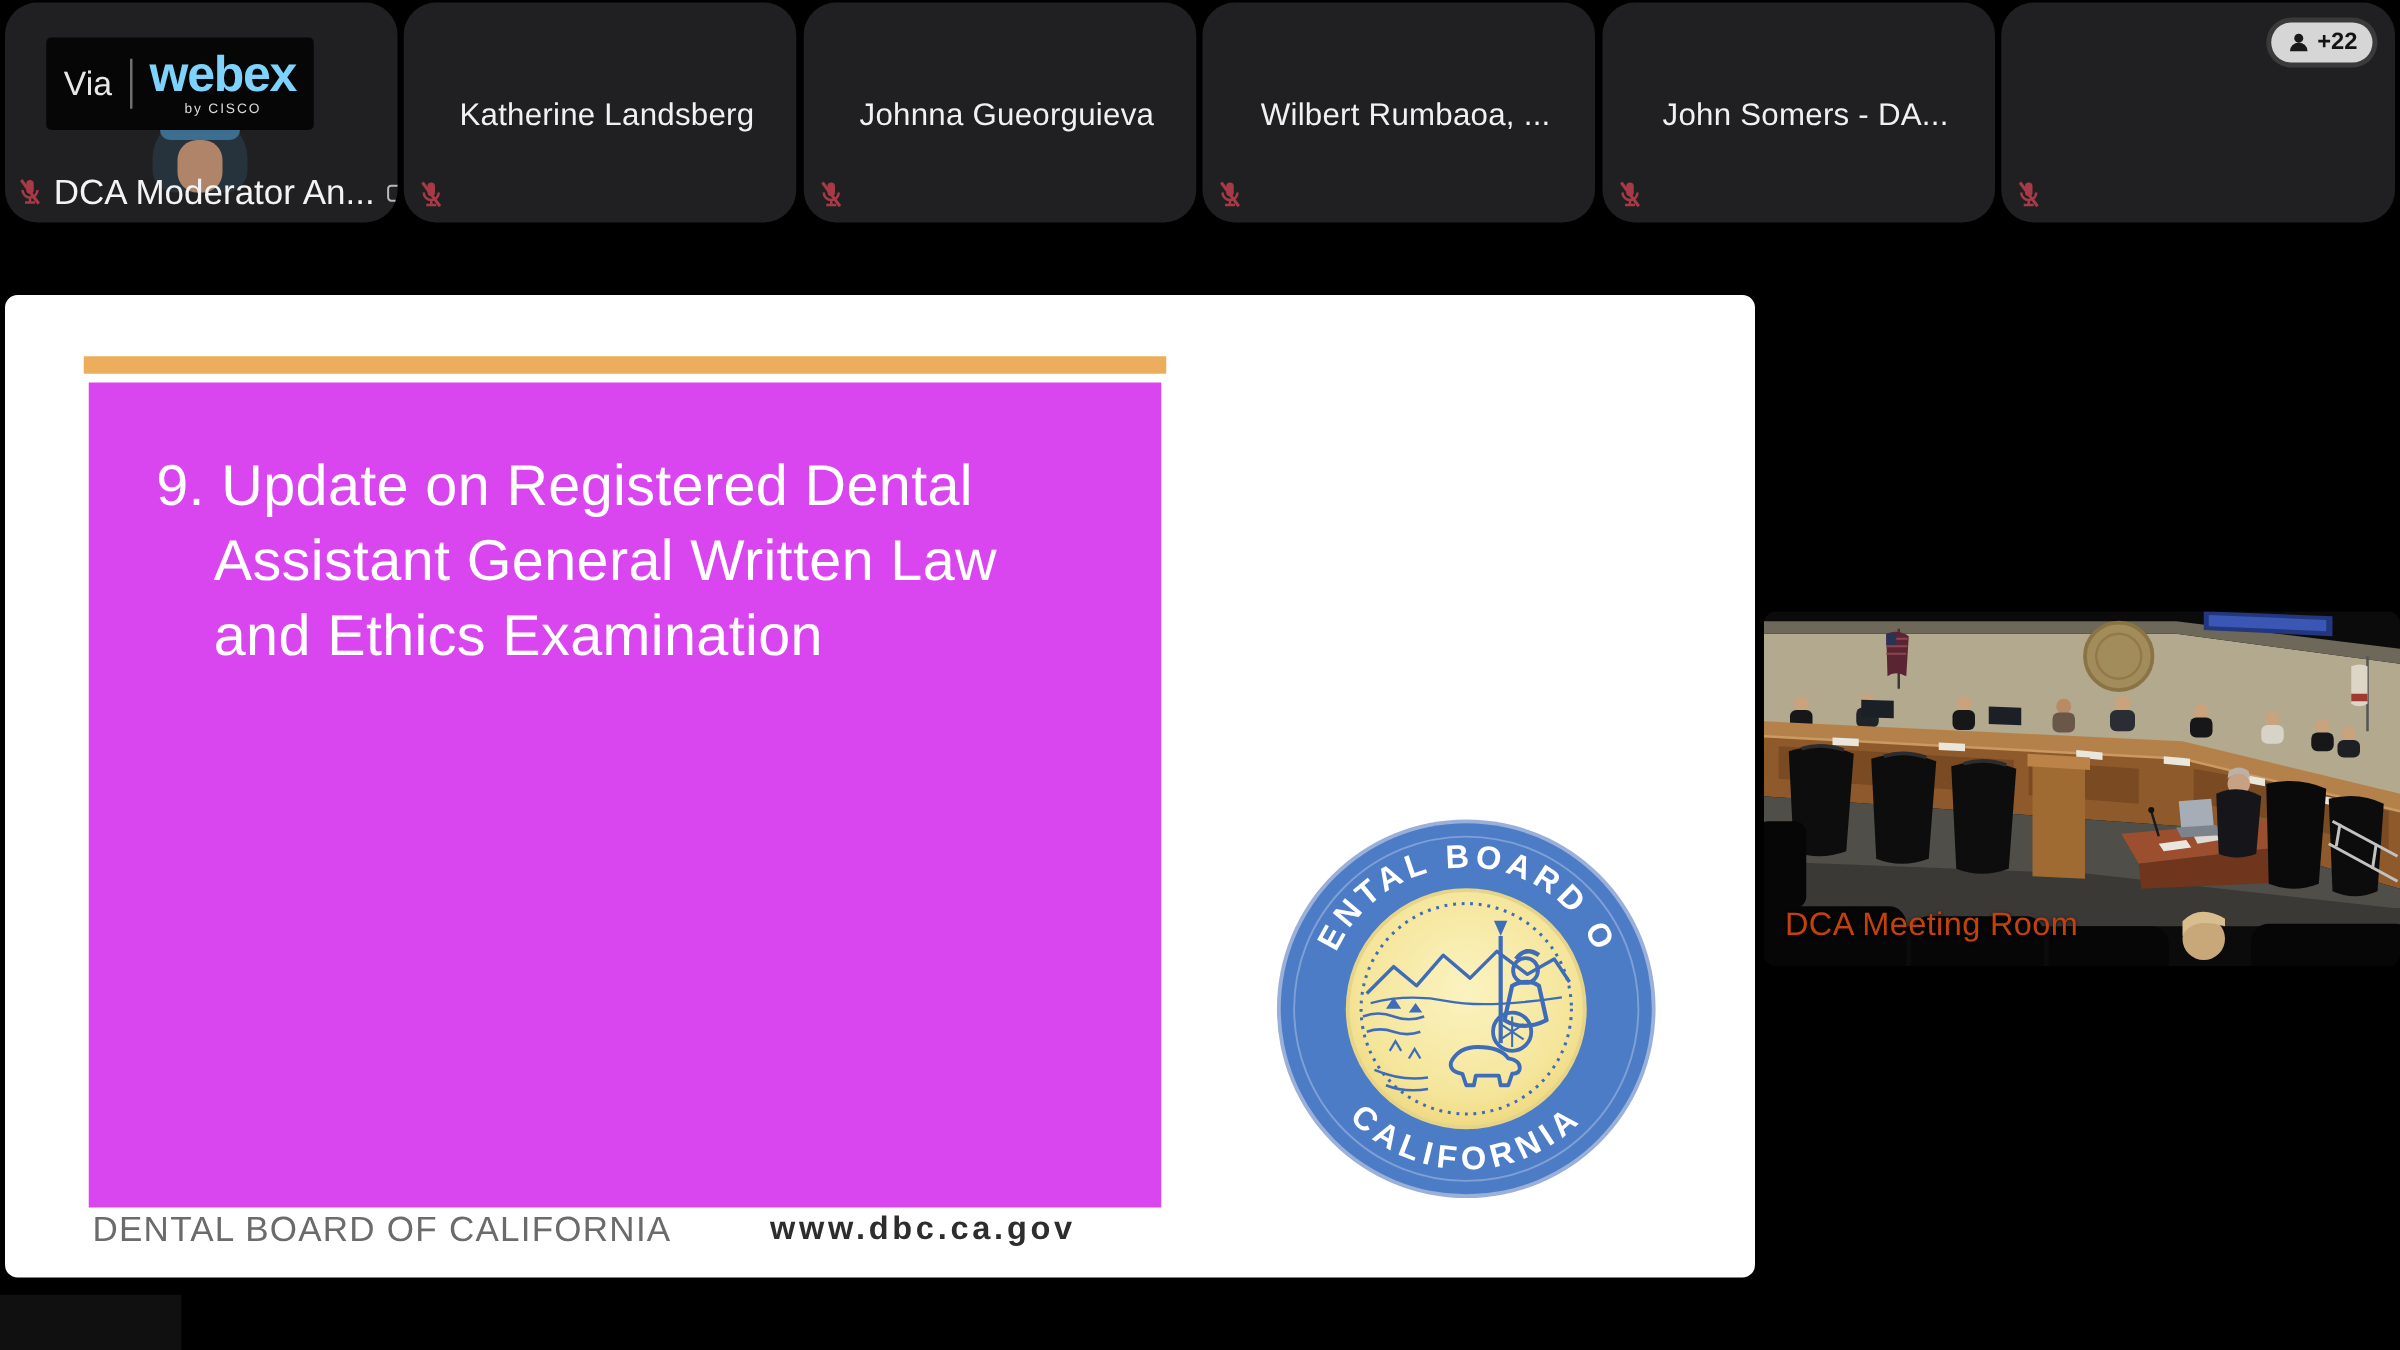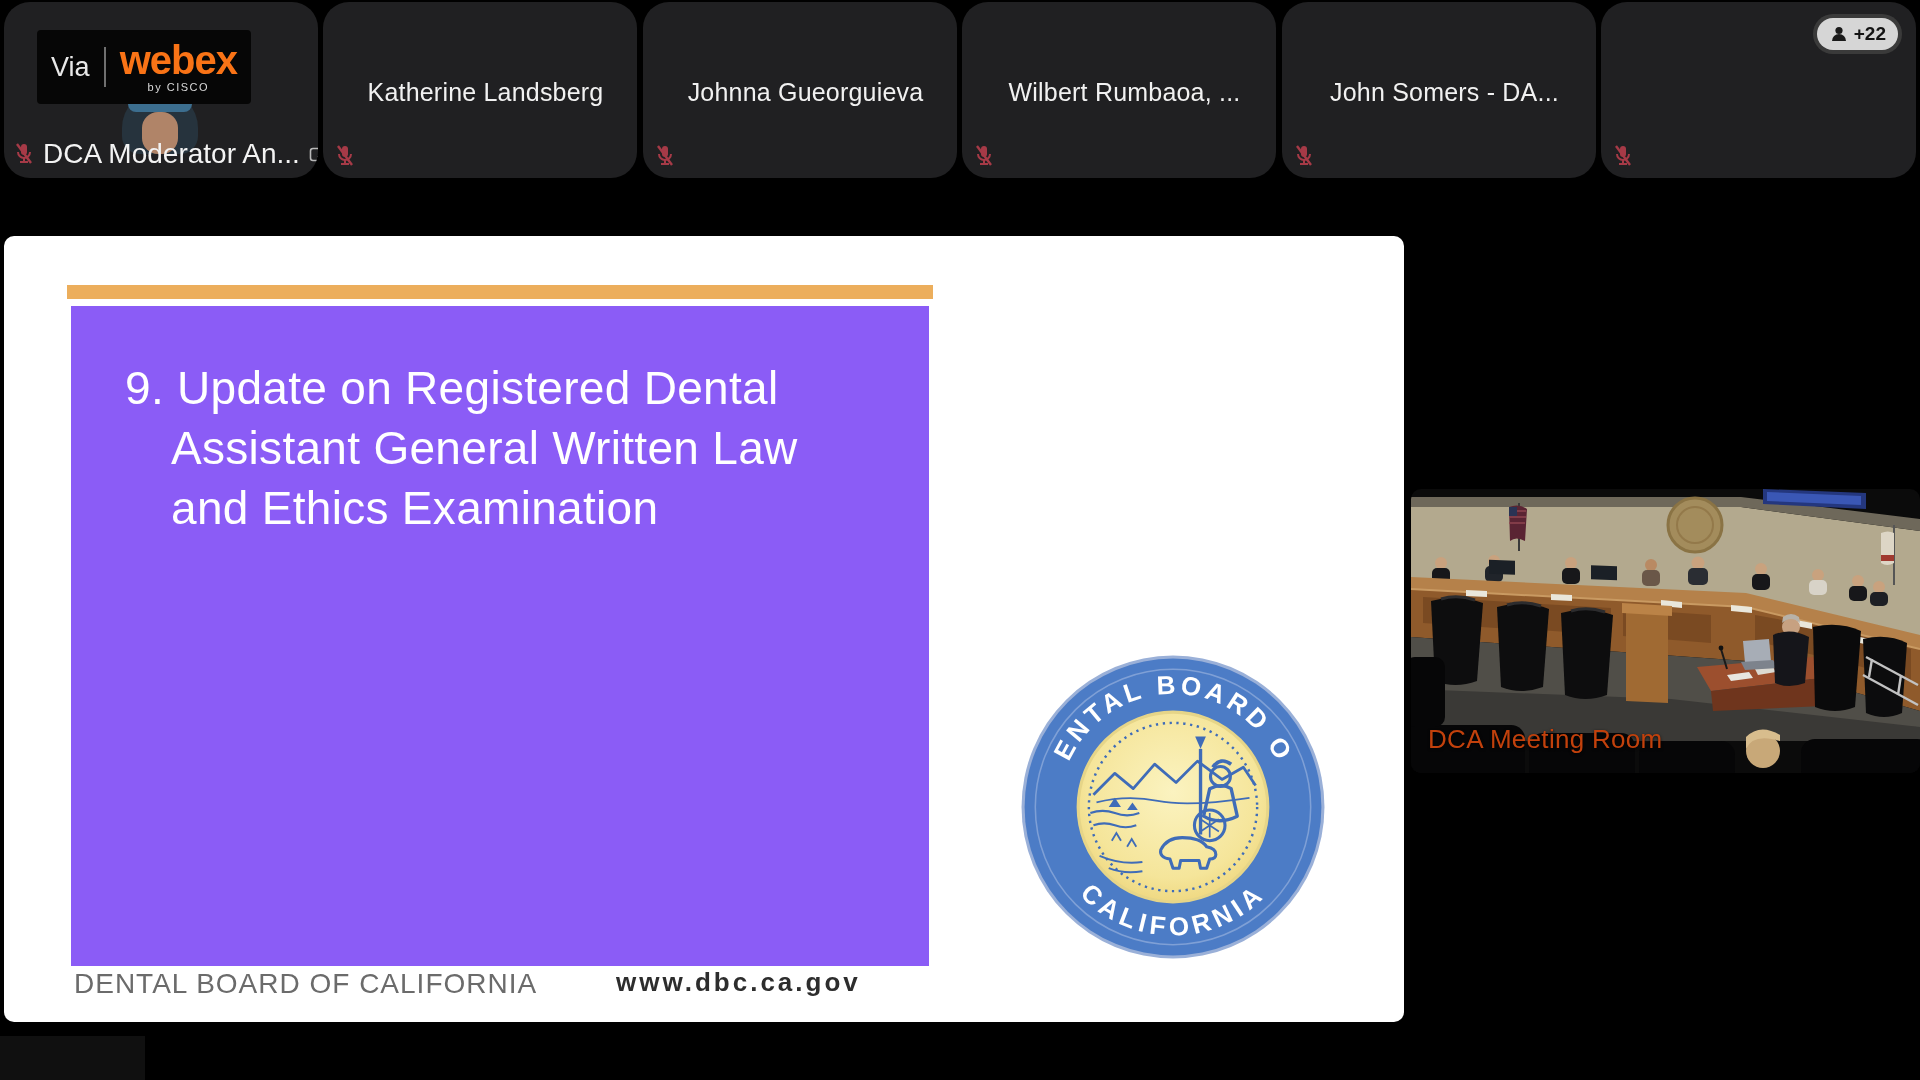--- a/index.html
+++ b/index.html
@@ -14,21 +14,21 @@
                  color:#f1f1f1; font-size:25px; letter-spacing:.2px; white-space:nowrap; }
   .mic { position:absolute; left:12px; bottom:10px; width:20px; height:24px; }
 
   
   .webex-box { position:absolute; left:33px; top:28px; width:214px; height:74px;
                background:#060606; border-radius:4px; display:flex; align-items:center;
                justify-content:center; gap:14px; z-index:3; }
   .webex-via { color:#e8e8e8; font-size:27px; }
   .webex-divider { width:2px; height:40px; background:#6f6f6f; }
   .webex-right { display:flex; flex-direction:column; align-items:center; }
-  .webex-word { color:#f97316; font-size:40px; font-weight:bold; letter-spacing:-1px; line-height:38px; }
+  .webex-word { color:#7dd3fc; font-size:40px; font-weight:bold; letter-spacing:-1px; line-height:38px; }
   .webex-byline { color:#d9d9d9; font-size:11px; letter-spacing:1.5px; margin-top:2px; }
   .head { position:absolute; left:118px; top:88px; width:76px; height:70px; z-index:2; }
   .head .hair { position:absolute; left:0; top:0; width:76px; height:64px;
                 background:#26333d; border-radius:38px 38px 18px 18px; }
   .head .face { position:absolute; left:20px; top:22px; width:36px; height:42px;
                 background:#b08468; border-radius:16px; }
   .head .band { position:absolute; left:6px; top:6px; width:64px; height:16px;
                 background:#3c6e8f; border-radius:10px; }
   .tile1-label { position:absolute; left:10px; bottom:8px; display:flex;
                  align-items:center; gap:9px; z-index:4; }
@@ -158,21 +158,21 @@
       <path d="M4 10 a6 6 0 0 0 12 0" fill="none" stroke="#a63a47" stroke-width="2"></path>
       <line x1="10" y1="16" x2="10" y2="20" stroke="#a63a47" stroke-width="2"></line>
       <line x1="6" y1="20" x2="14" y2="20" stroke="#a63a47" stroke-width="2"></line>
       <line x1="3" y1="2" x2="17" y2="21" stroke="#a63a47" stroke-width="2.4"></line>
     </svg>
   </div>
 </div>
 
 <div class="stage">
   <div class="accent-bar" style="background:#ECAE5C"></div>
-  <div class="title-panel" style="background:#8b5cf6">
+  <div class="title-panel" style="background:#d946ef">
     <div class="title-text">
       <div>9. Update on Registered Dental</div>
       <div class="l2">Assistant General Written Law</div>
       <div class="l2">and Ethics Examination</div>
     </div>
   </div>
 
   <div class="slide-footer-left">DENTAL BOARD OF CALIFORNIA</div>
   <div class="slide-footer-right">www.dbc.ca.gov</div>
 

